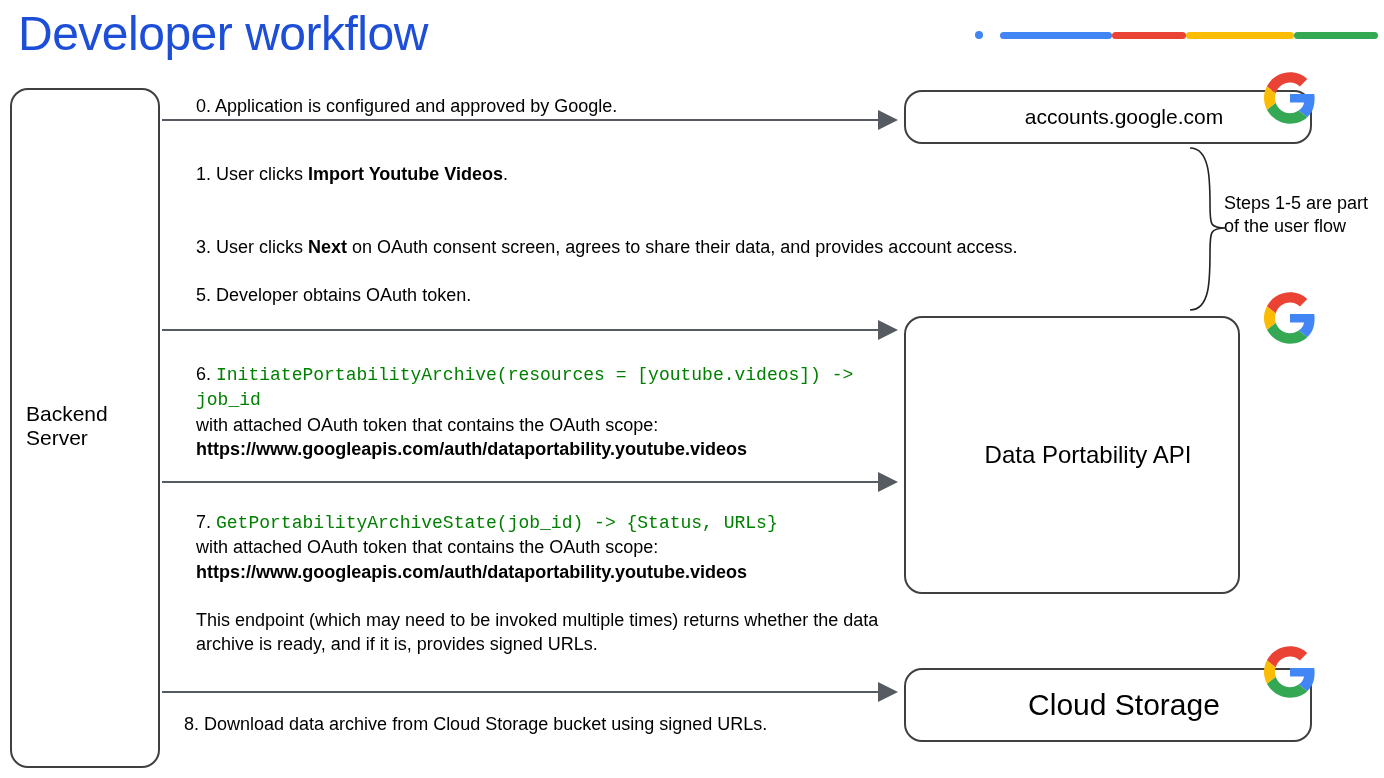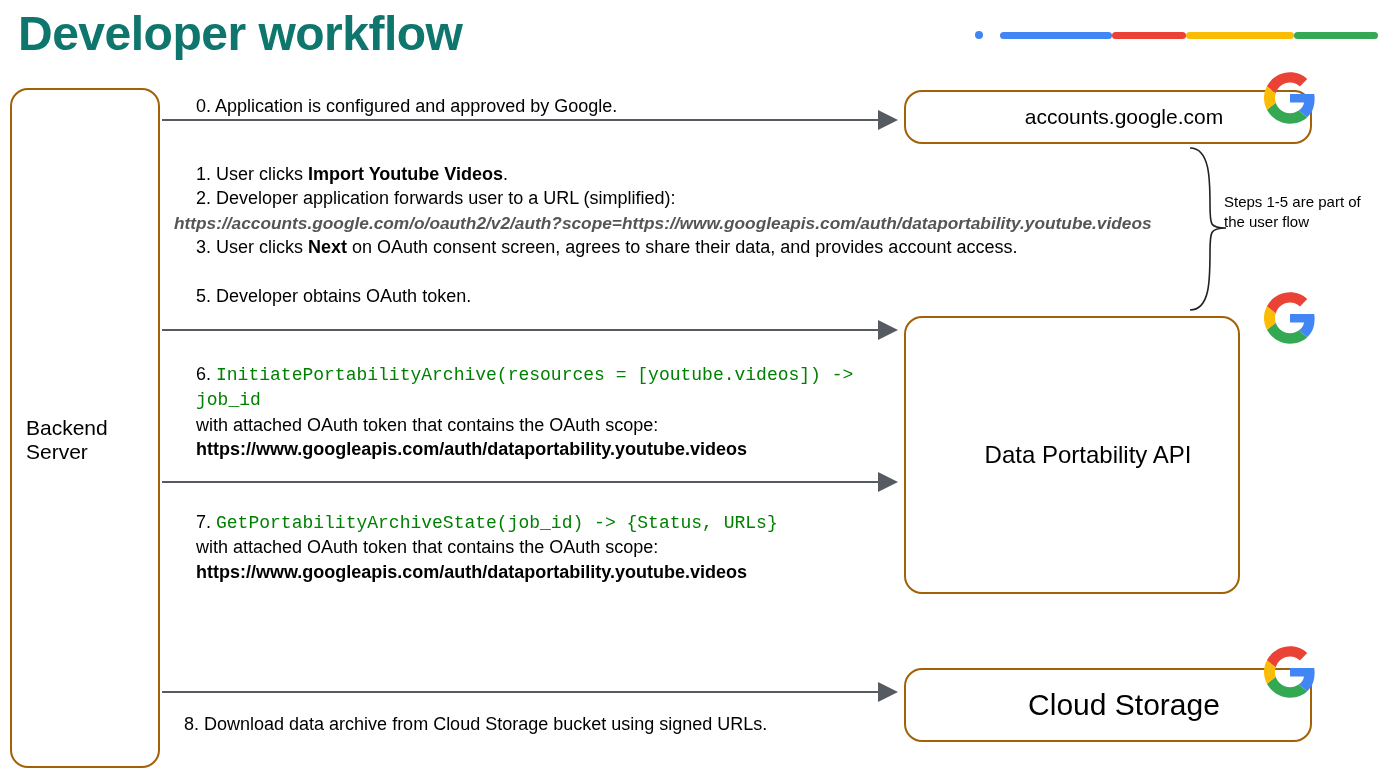--- a/index.html
+++ b/index.html
@@ -10,32 +10,32 @@
     background: #fff;
     font-family: Arial, Helvetica, sans-serif;
     color: #000;
     overflow: hidden;
   }
   .title {
     position: absolute;
     top: 6px;
     left: 18px;
     font-size: 48px;
-    font-weight: 700;
-    color: #0f766e;
+    font-weight: 400;
+    color: #1d4ed8;
     letter-spacing: -0.5px;
   }
   
   .deco { position:absolute; top:32px; }
   .deco-dot { width:8px; height:8px; border-radius:50%; background:#4285F4; top:31px;}
   .deco-seg { height:7px; border-radius:4px; }
   
   .box {
     position: absolute;
-    border: 2px solid #a16207;
+    border: 2px solid #404040;
     border-radius: 18px;
     background: #fff;
     box-sizing: border-box;
     padding-left: 32px;
   }
   .box-label {
     font-size: 21px;
     font-weight: 400;
     color: #000;
   }
@@ -63,37 +63,37 @@
   .step .scope {
     font-weight: bold;
   }
   .step .url-emph {
     font-weight: bold;
     font-style: italic;
     color:#555;
   }
   .aside {
     position:absolute;
-    font-size:15px;
+    font-size:18px;
     line-height:1.3;
   }
 </style>
 </head>
 <body>
 
 <div class="title">Developer workflow</div>
 
 <div class="deco deco-dot" style="left:975px;"></div>
 <div class="deco deco-seg" style="left:1000px; width:112px; background:#4285F4;"></div>
 <div class="deco deco-seg" style="left:1112px; width:74px;  background:#EA4335;"></div>
 <div class="deco deco-seg" style="left:1186px; width:108px; background:#FBBC05;"></div>
 <div class="deco deco-seg" style="left:1294px; width:84px;  background:#34A853;"></div>
 
 <div class="box" style="top:88px; left:10px; width:150px; height:680px;">
-  <div class="box-label" style="position:absolute; top:326px; left:14px; width:120px;">Backend Server</div>
+  <div class="box-label" style="position:absolute; top:312px; left:14px; width:120px;">Backend Server</div>
 </div>
 
 <div class="box" style="top:90px; left:904px; width:408px; height:54px; display:flex; align-items:center; justify-content:center;">
   <span class="box-label">accounts.google.com</span>
 </div>
 <span class="glogo" style="top:70px; left:1262px;">
   <svg width="56" height="56" viewBox="0 0 48 48">
       <path fill="#4285F4" d="M45.1 24.5c0-1.6-.1-2.8-.4-4H24v7.3h12c-.2 2-1.6 5-4.6 7l7.4 5.7C43.3 36.5 45.1 30.9 45.1 24.5z"></path>
       <path fill="#34A853" d="M24 46c6.1 0 11.2-2 14.8-5.5l-7.4-5.7c-2 1.4-4.6 2.3-7.4 2.3-5.7 0-10.5-3.8-12.2-9l-7.6 5.9C7.9 41 15.4 46 24 46z"></path>
       <path fill="#FBBC05" d="M11.8 28.1c-.4-1.3-.7-2.7-.7-4.1s.2-2.8.7-4.1l-7.6-5.9C2.6 17.1 1.7 20.4 1.7 24s.9 6.9 2.5 10z"></path>
@@ -122,37 +122,38 @@
       <path fill="#34A853" d="M24 46c6.1 0 11.2-2 14.8-5.5l-7.4-5.7c-2 1.4-4.6 2.3-7.4 2.3-5.7 0-10.5-3.8-12.2-9l-7.6 5.9C7.9 41 15.4 46 24 46z"></path>
       <path fill="#FBBC05" d="M11.8 28.1c-.4-1.3-.7-2.7-.7-4.1s.2-2.8.7-4.1l-7.6-5.9C2.6 17.1 1.7 20.4 1.7 24s.9 6.9 2.5 10z"></path>
       <path fill="#EA4335" d="M24 10.8c3.3 0 6.2 1.1 8.5 3.3l6.3-6.3C34.9 4 29.9 2 24 2 15.4 2 7.9 7 4.2 14l7.6 5.9C13.5 14.6 18.3 10.8 24 10.8z"></path>
     </svg>
 </span>
 
 <div class="step" style="top:94px; left:196px;">0. Application is configured and approved by Google.</div>
 
 <div class="step" style="top:162px; left:196px; width:1000px;">
   <span>1. User clicks </span><b>Import Youtube Videos</b><span>.</span><br>
-  <span>2. Developer application forwards user to a URL (simplified):</span><br>
-  <span class="url-emph" style="margin-left:-22px; font-size:17.3px;">https://accounts.google.com/o/oauth2/v2/auth?scope=https://www.googleapis.com/auth/dataportability.youtube.videos</span><br>
+  <br>
+  <br>
   <span>3. User clicks </span><b>Next</b><span> on OAuth consent screen, agrees to share their data, and provides account access.</span><br>
   <br>
   <span>5. Developer obtains OAuth token.</span>
 </div>
 
 <div class="step" style="top:362px; left:196px; width:700px;">
   <span>6. </span><span class="code">InitiatePortabilityArchive(resources = [youtube.videos]) -&gt; job_id</span><br>
   <span>with attached OAuth token that contains the OAuth scope:</span><br>
   <span class="scope">https://www.googleapis.com/auth/dataportability.youtube.videos</span>
 </div>
 
 <div class="step" style="top:510px; left:196px; width:710px;">
   <span>7. </span><span class="code">GetPortabilityArchiveState(job_id) -&gt; {Status, URLs}</span><br>
   <span>with attached OAuth token that contains the OAuth scope:</span><br>
   <span class="scope">https://www.googleapis.com/auth/dataportability.youtube.videos</span><br><br>
+  <span>This endpoint (which may need to be invoked multiple times) returns whether the data archive is ready, and if it is, provides signed URLs.</span>
 </div>
 
 <div class="step" style="top:712px; left:184px;">8. Download data archive from Cloud Storage bucket using signed URLs.</div>
 
 <div class="aside" style="top:192px; left:1224px; width:150px;">Steps 1-5 are part of the user flow</div>
 
 <svg class="overlay">
   <defs>
     <marker id="ah" markerWidth="12" markerHeight="12" refX="9" refY="5" orient="auto">
       <path d="M0,0 L10,5 L0,10 z" fill="#555b60"></path>

